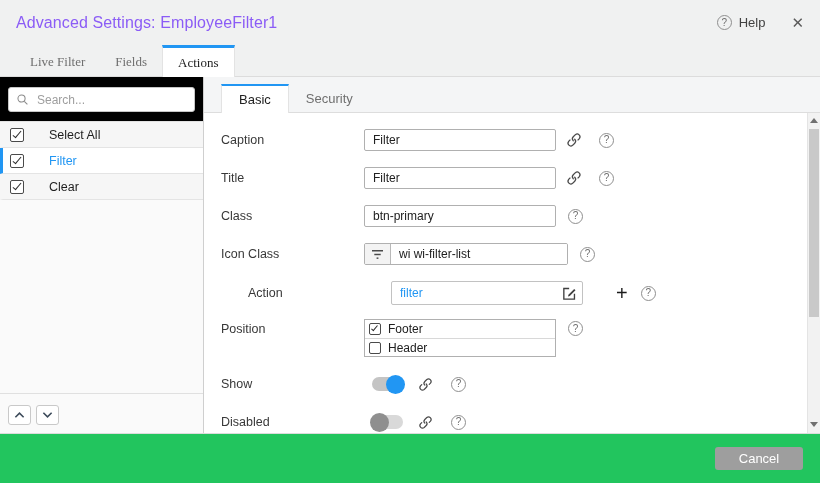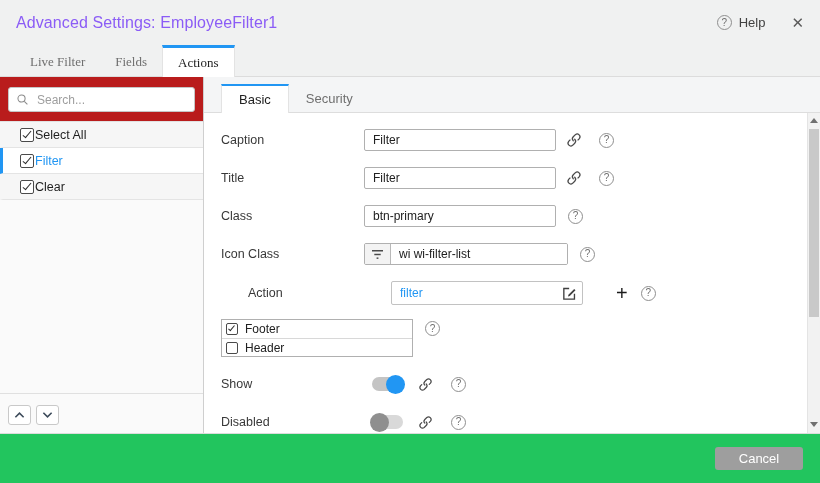--- a/index.html
+++ b/index.html
@@ -26,27 +26,27 @@
     color:#6f6f6f;cursor:pointer;border-top:3px solid transparent;font-family:Liberation Serif, serif;}
   .tab.active{background:#fff;color:#212121;border-top:3px solid var(--accent,#2196f3);
     border-left:1px solid #e3e3e3;border-right:1px solid #e3e3e3;margin-bottom:-1px;}
 
   
   .body{display:flex;height:356px;}
 
   
   .sidebar{width:204px;border-right:1px solid #cfcfcf;display:flex;
     flex-direction:column;background:#fafafa;}
-  .search-wrap{padding:10px 8px 9px 8px;background:#b91c1c;border-bottom:1px solid #e2e2e2;}
+  .search-wrap{padding:10px 8px 9px 8px;background:#000000;border-bottom:1px solid #e2e2e2;}
   .search-box{height:25px;border:1px solid #c6c6c6;border-radius:3px;display:flex;
     align-items:center;padding:0 7px;background:#fff;gap:6px;}
   .search-box input{border:none;outline:none;font-size:12px;width:100%;
     color:#333;background:transparent;font-family:inherit;}
   .search-box input::placeholder{color:#9e9e9e;}
-  .action-item{height:26px;display:flex;align-items:center;padding-left:17px;gap:1px;
+  .action-item{height:26px;display:flex;align-items:center;padding-left:7px;gap:25px;
     border-bottom:1px solid #e4e4e4;background:#f6f6f6;font-size:12.5px;color:#1f1f1f;
     border-left:3px solid transparent;cursor:pointer;}
   .action-item.selected{background:#fff;border-left-color:var(--accent,#2196f3);
     color:var(--accent,#2196f3);}
   .cb{width:14px;height:14px;border:1px solid #4a4a4a;border-radius:2px;background:#fff;
     position:relative;flex:0 0 auto;}
   .cb.checked::after{content:"";position:absolute;left:4px;top:0px;width:4px;height:9px;
     border-right:1.7px solid #2b2b2b;border-bottom:1.7px solid #2b2b2b;transform:rotate(40deg);}
   .sidebar-spacer{flex:1;background:#fafafa;}
   .sidebar-footer{height:40px;border-top:1px solid #e0e0e0;display:flex;gap:5px;
@@ -260,20 +260,21 @@
                     <path d="M10.5 13.7 18.6 5.6l1.9 1.9-8.1 8.1-2.5.6z" fill="#3f3f3f"></path>
                   </svg>
               </span>
             </button>
           </div>
           <span class="plus">+</span>
           <span class="qcircle ml13">?</span>
         </div>
 
         <div class="form-row top">
+          <div class="form-label" style="padding-top:3px;">Position</div>
           <div class="position-box">
             <div class="pos-row">
               <span class="cb small checked"></span>
               <span>Footer</span>
             </div>
             <div class="pos-row">
               <span class="cb small"></span>
               <span>Header</span>
             </div>
           </div>

